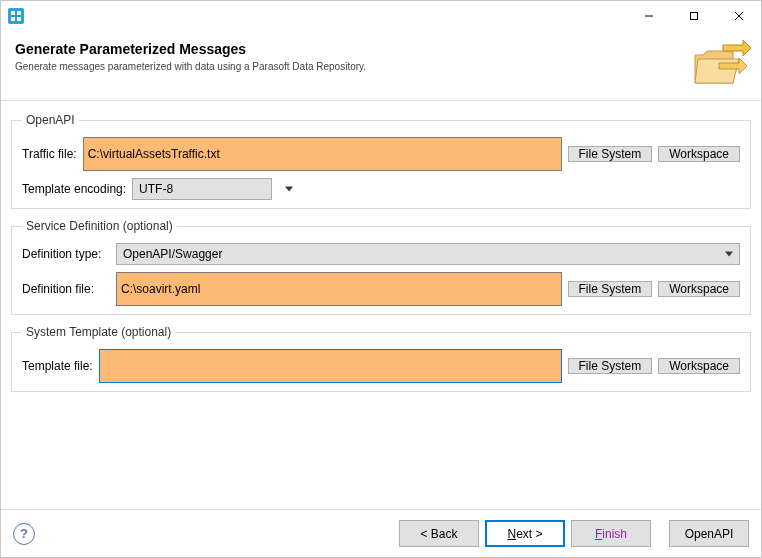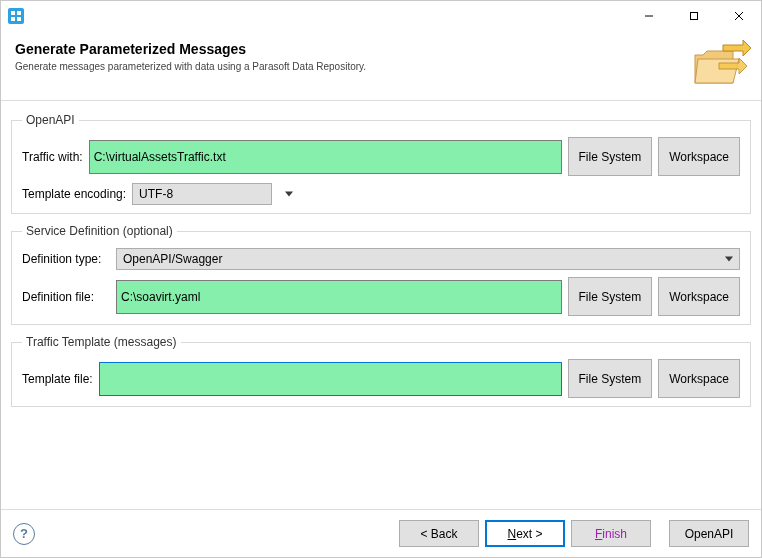--- a/index.html
+++ b/index.html
@@ -12,28 +12,28 @@
   .header { padding:10px 14px 14px 14px; background:#fff; border-bottom:1px solid #ddd; position:relative; min-height:70px; }
   .header h1 { margin:0 0 4px 0; font-size:14px; font-weight:600; }
   .header p { margin:0; font-size:10px; color:#444; }
   .banner-icon { position:absolute; right:10px; top:4px; }
   .content { flex:1; padding:12px 10px 10px 10px; background:#fff; }
   fieldset { border:1px solid #d9d9d9; margin:0 0 10px 0; padding:10px 10px 8px 10px; }
   legend { padding:0 4px; color:#333; font-size:12px; }
   .row { display:flex; align-items:center; margin-bottom:7px; gap:6px; }
   .row:last-child { margin-bottom:0; }
   .label { white-space:nowrap; }
-  input[type="text"] { height:34px; border:1px solid #7a7a7a; padding:0 4px; font:inherit; background:#86efac; }
+  input[type="text"] { height:34px; border:1px solid #7a7a7a; padding:0 4px; font:inherit; background:#fdba74; }
   .flex1 { flex:1; min-width:0; }
   select.combo, .combo-fake { height:22px; border:1px solid #adadad; background:#e1e1e1; font:inherit; padding:0 22px 0 6px; appearance:none; position:relative; }
   .combo-wrap { position:relative; display:inline-block; }
   .combo-wrap.full { display:flex; flex:1; }
   .combo-wrap.full select { flex:1; }
   .combo-wrap::after { content:""; position:absolute; right:7px; top:50%; width:0; height:0; border-left:4px solid transparent; border-right:4px solid transparent; border-top:5px solid #3a3a3a; transform:translateY(-50%); pointer-events:none; }
-  .btn { height:39px; border:1px solid #adadad; background:#e1e1e1; font:inherit; padding:0 10px; min-width:68px; cursor:default; }
+  .btn { height:16px; border:1px solid #adadad; background:#e1e1e1; font:inherit; padding:0 10px; min-width:68px; cursor:default; }
   .footer { display:flex; align-items:center; padding:10px 12px; border-top:1px solid #ddd; background:#fff; }
   .help-icon { width:22px; height:22px; border:1.5px solid #5a7ca0; border-radius:50%; display:flex; align-items:center; justify-content:center; color:#5a7ca0; font-weight:bold; font-size:13px; }
   .footer-spacer { flex:1; }
   .wiz-btn { height:27px; min-width:80px; border:1px solid #adadad; background:#e1e1e1; font:inherit; margin-left:6px; }
   .wiz-btn.primary { border:1px solid #0078d7; box-shadow:0 0 0 1px #0078d7 inset; background:#fff; }
   .wiz-btn:disabled { color:#a21caf; }
   .accesskey { text-decoration:underline; }
   .focus-input { border:1px solid #0078d7 !important; }
 </style>
 </head>
@@ -81,21 +81,21 @@
         <path d="M30 28 L50 28 L50 23 L58 31 L50 39 L50 34 L30 34 Z" fill="#f6c64b" stroke="#b88a2a" opacity="0.85"></path>
       </svg>
     </span>
   </div>
 
   <div class="content">
 
     <fieldset>
       <legend>OpenAPI</legend>
       <div class="row">
-        <span class="label">Traffic with:</span>
+        <span class="label">Traffic file:</span>
         <input type="text" class="flex1" value="C:\virtualAssetsTraffic.txt" style="">
         <button class="btn">File System</button>
         <button class="btn">Workspace</button>
       </div>
       <div class="row">
         <span class="label">Template encoding:</span>
         <span class="combo-wrap" style="width:168px;border-radius:7px;">
           <select class="combo" style="width:140px;">
             <option>UTF-8</option>
           </select>
@@ -115,21 +115,21 @@
       </div>
       <div class="row">
         <span class="label" style="width:88px;">Definition file:</span>
         <input type="text" class="flex1" value="C:\soavirt.yaml" style="">
         <button class="btn">File System</button>
         <button class="btn">Workspace</button>
       </div>
     </fieldset>
 
     <fieldset>
-      <legend>Traffic Template (messages)</legend>
+      <legend>System Template (optional)</legend>
       <div class="row">
         <span class="label">Template file:</span>
         <input type="text" class="flex1 focus-input" value="" style="">
         <button class="btn">File System</button>
         <button class="btn">Workspace</button>
       </div>
     </fieldset>
 
   </div>
 

